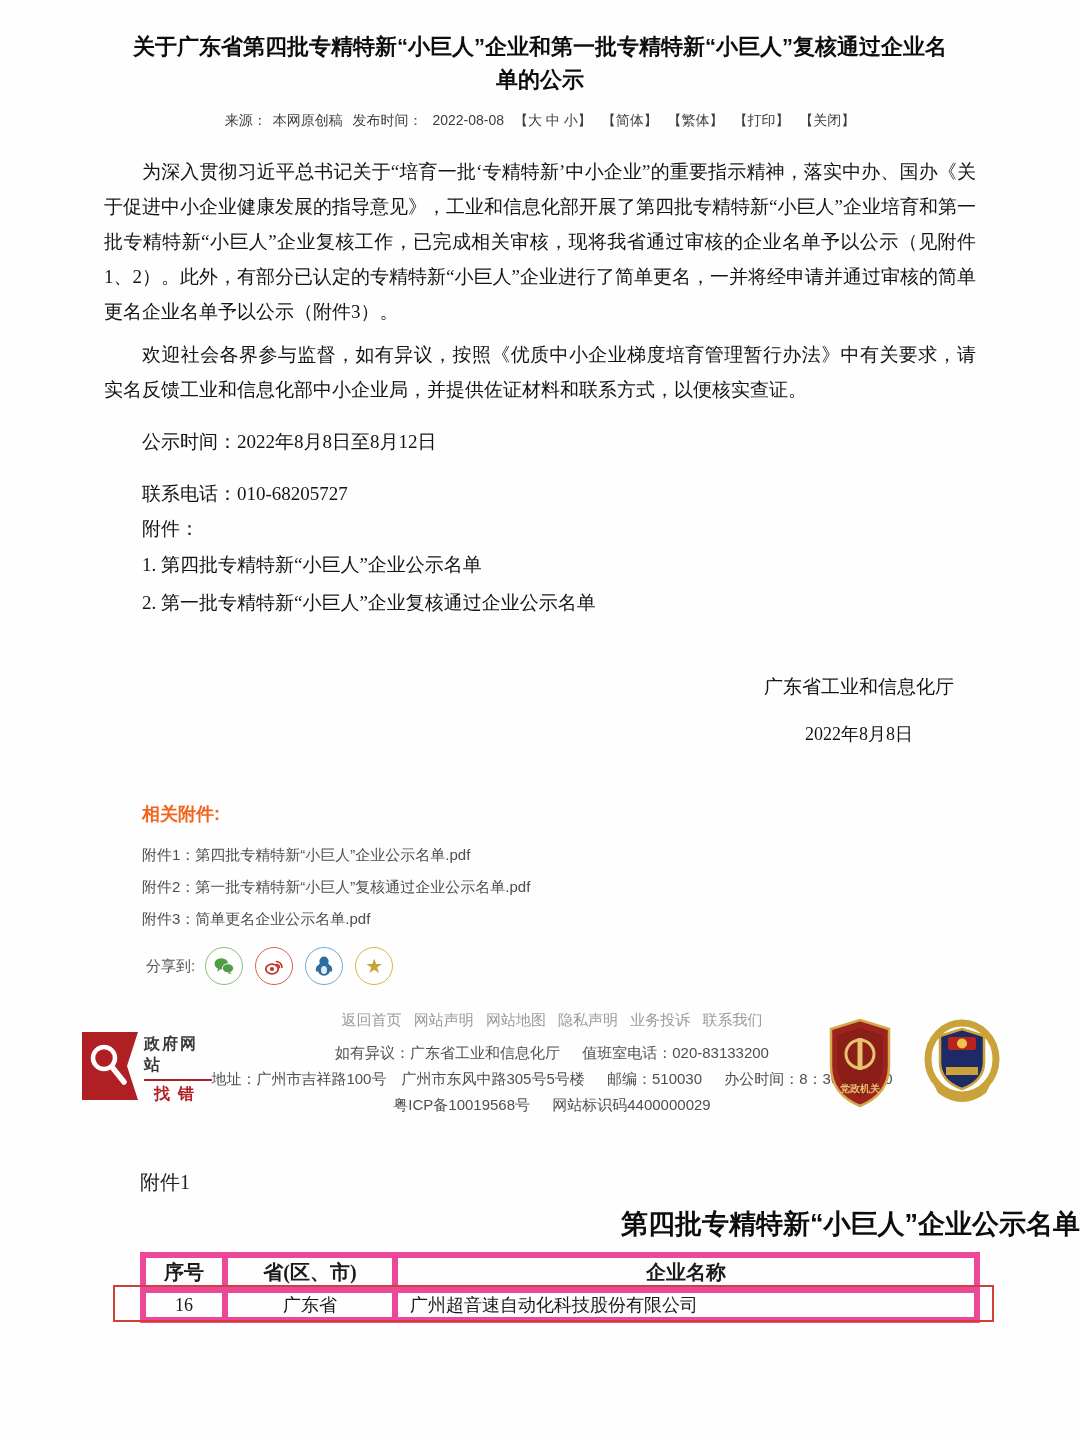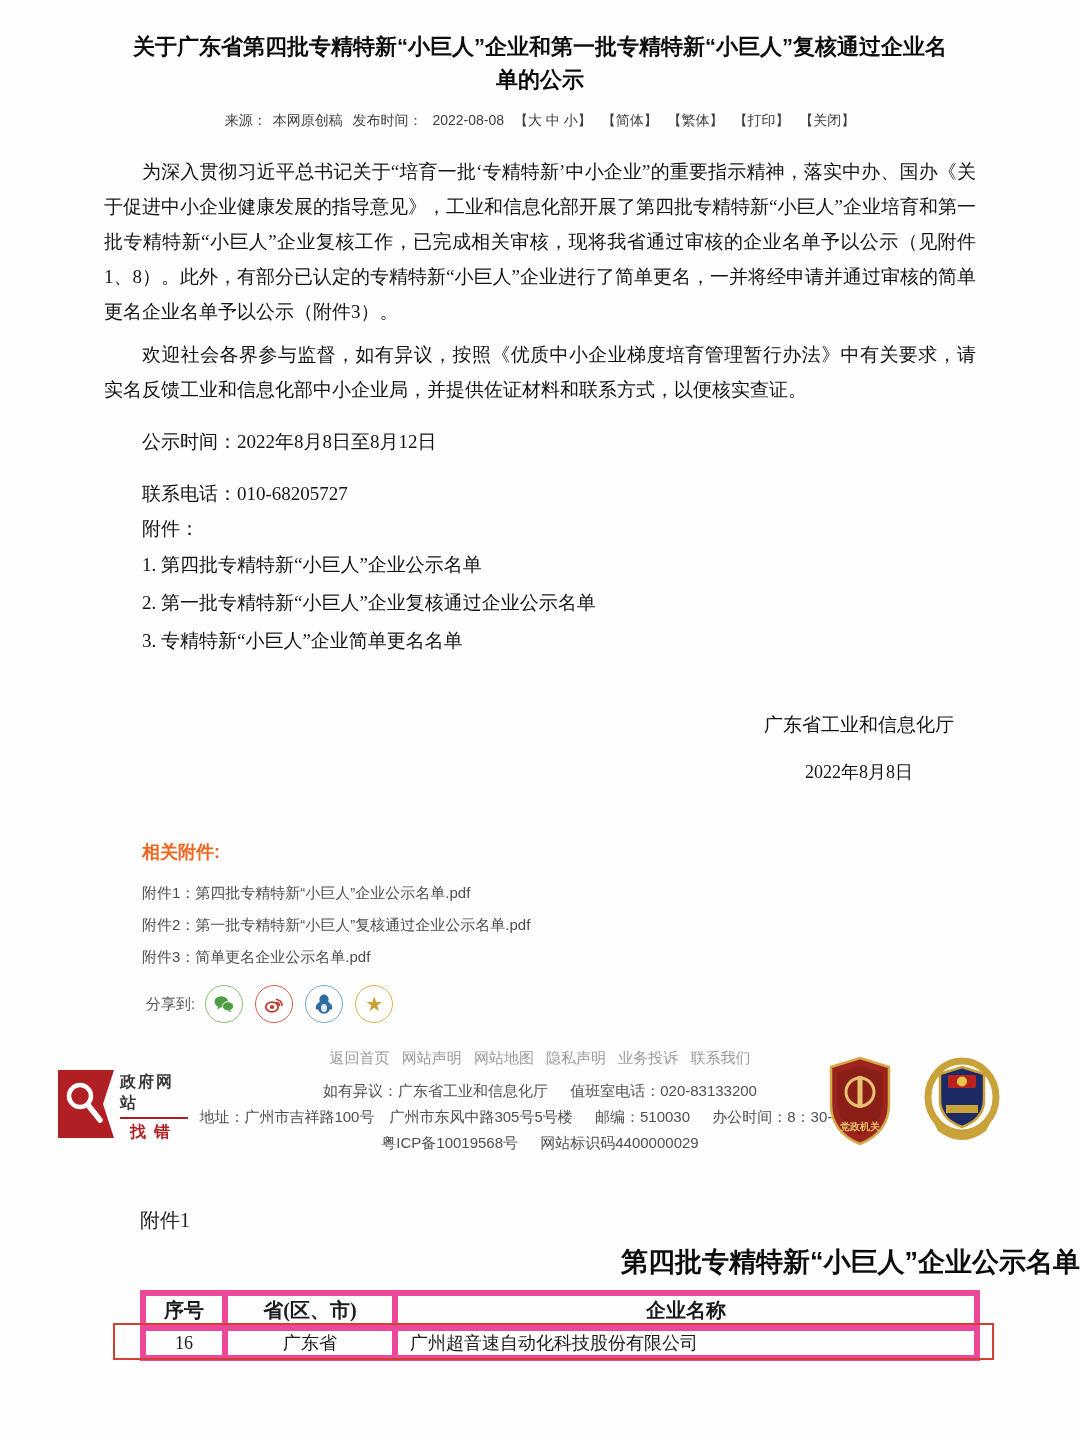--- a/index.html
+++ b/index.html
@@ -47,21 +47,21 @@
   .share-icon{
     width:38px; height:38px; border-radius:50%;
     display:flex; align-items:center; justify-content:center; cursor:pointer; background:#fff;
   }
   .share-icon.wechat{ border:1px solid #8cbf77; }
   .share-icon.weibo { border:1px solid #d9604c; }
   .share-icon.qq    { border:1px solid #74a7cc; }
   .share-icon.qzone { border:1px solid #e0b04c; color:#c9a03a; font-size:20px; line-height:1; }
 
   
-  .footer{ position:relative; margin-top:26px; height:132px; }
+  .footer{ position:relative; margin-top:26px; height:132px;margin-left:24px; }
   .footer-nav{ text-align:center; font-size:15px; color:#9a9a9a; }
   .footer-nav a{ color:#9a9a9a; text-decoration:none; margin:0 4px; cursor:pointer; }
   .footer-info{ text-align:center; font-size:15px; color:#4f4f4f; line-height:26px; margin-top:10px; }
   .footer-info .seg{ margin:0 9px; }
 
   .site-error-logo{
     position:absolute; left:58px; top:18px; width:130px; height:80px;
     display:flex; align-items:center; cursor:pointer;
   }
   .sel-text{ margin-left:6px; }
@@ -99,29 +99,28 @@
   <span>发布时间：</span>
   <span>2022-08-08</span>
   <span class="ctl">【大 中 小】</span>
   <span class="ctl">【简体】</span>
   <span class="ctl">【繁体】</span>
   <span class="ctl">【打印】</span>
   <span class="ctl">【关闭】</span>
 </div>
 
 <div class="article serif">
-  <p>为深入贯彻习近平总书记关于“培育一批‘专精特新’中小企业”的重要指示精神，落实中办、国办《关于促进中小企业健康发展的指导意见》，工业和信息化部开展了第四批专精特新“小巨人”企业培育和第一批专精特新“小巨人”企业复核工作，已完成相关审核，现将我省通过审核的企业名单予以公示（见附件1、8）。此外，有部分已认定的专精特新“小巨人”企业进行了简单更名，一并将经申请并通过审核的简单更名企业名单予以公示（附件3）。</p>
+  <p>为深入贯彻习近平总书记关于“培育一批‘专精特新’中小企业”的重要指示精神，落实中办、国办《关于促进中小企业健康发展的指导意见》，工业和信息化部开展了第四批专精特新“小巨人”企业培育和第一批专精特新“小巨人”企业复核工作，已完成相关审核，现将我省通过审核的企业名单予以公示（见附件1、2）。此外，有部分已认定的专精特新“小巨人”企业进行了简单更名，一并将经申请并通过审核的简单更名企业名单予以公示（附件3）。</p>
   <p class="gap">欢迎社会各界参与监督，如有异议，按照《优质中小企业梯度培育管理暂行办法》中有关要求，请实名反馈工业和信息化部中小企业局，并提供佐证材料和联系方式，以便核实查证。</p>
   <p class="info">公示时间：2022年8月8日至8月12日</p>
   <p class="info">联系电话：010-68205727</p>
 
   <p class="attach-label">附件：</p>
   <p class="attach-item">1. 第四批专精特新“小巨人”企业公示名单</p>
   <p class="attach-item">2. 第一批专精特新“小巨人”企业复核通过企业公示名单</p>
-  <p class="attach-item">3. 专精特新“小巨人”企业简单更名名单</p>
 </div>
 
 <div class="signature serif">
   <div>广东省工业和信息化厅</div>
   <div class="sig-date">2022年8月8日</div>
 </div>
 
 <div class="related">
   <div class="related-heading">相关附件:</div>
   <a>附件1：第四批专精特新“小巨人”企业公示名单.pdf</a>

